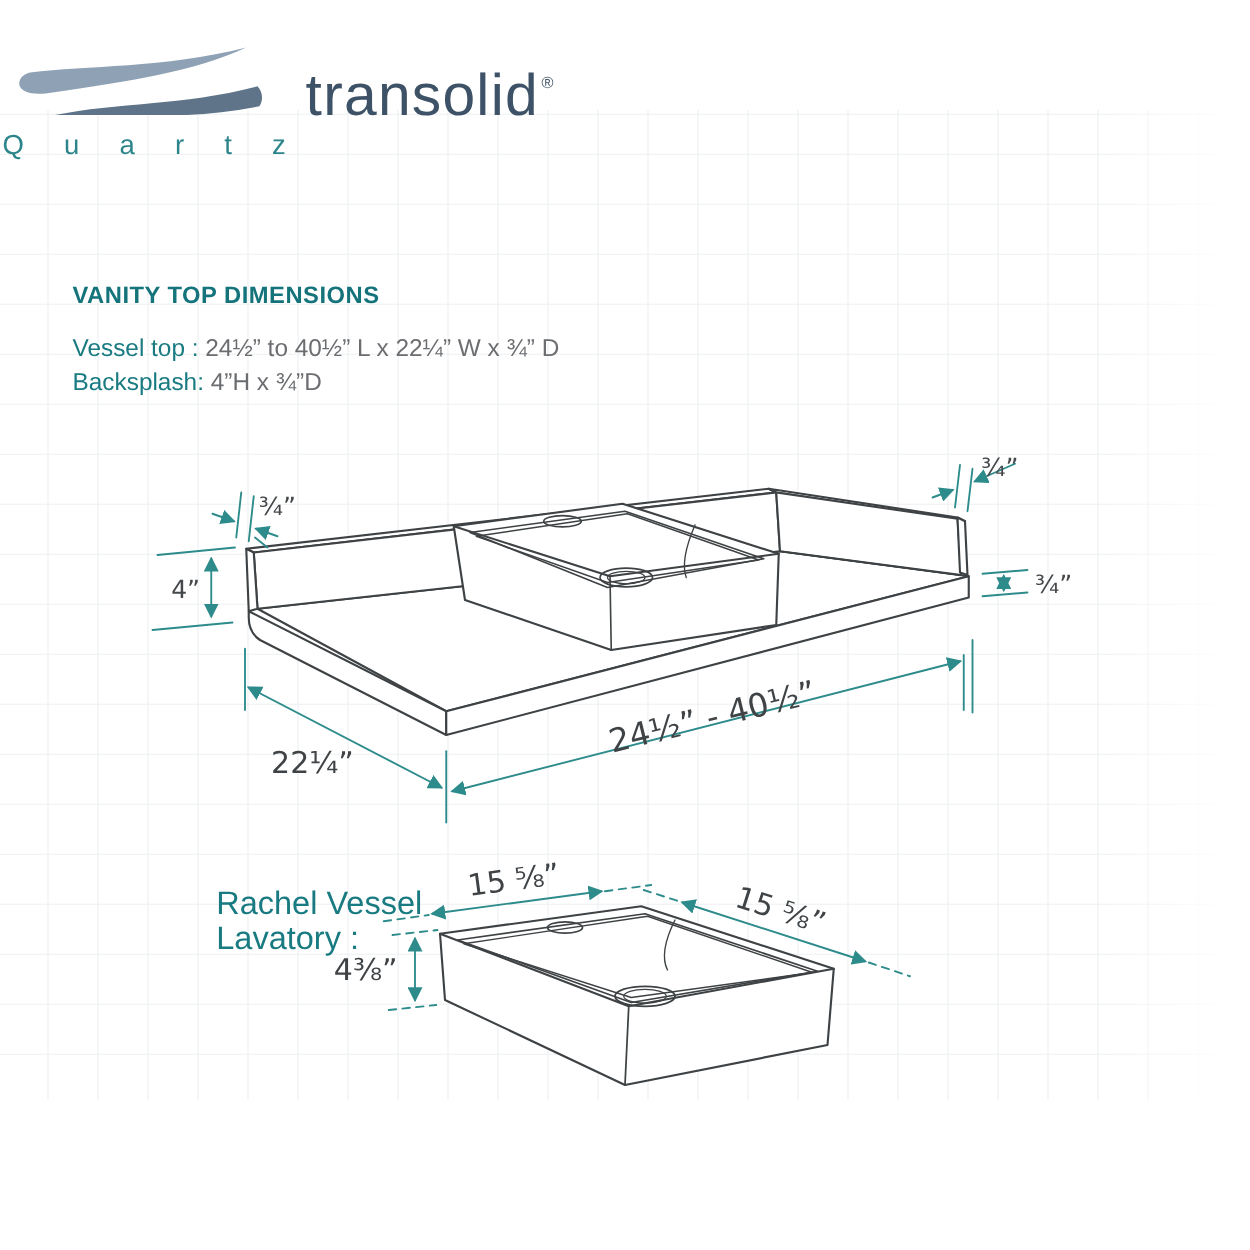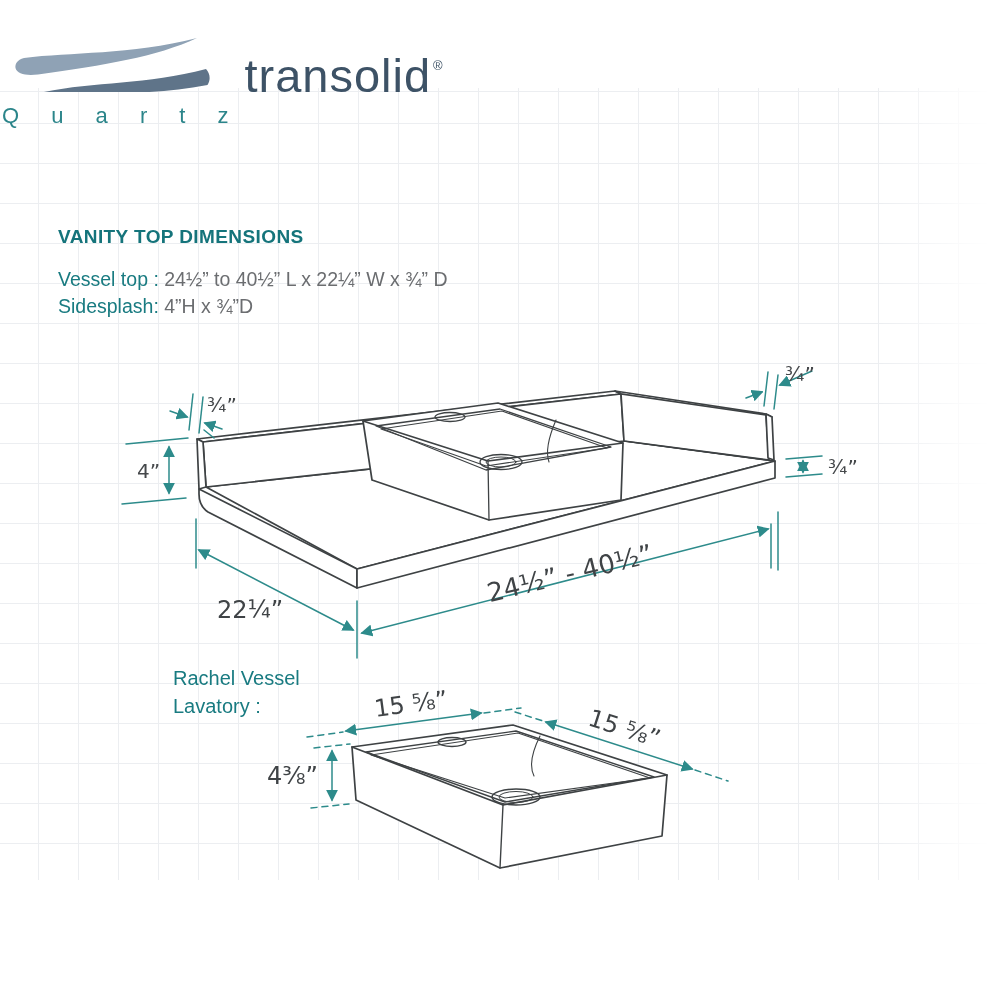--- a/index.html
+++ b/index.html
@@ -19,21 +19,21 @@
   .brand{font-size:47px;color:#3d5266;letter-spacing:1px;font-weight:400;line-height:1;}
   .reg{font-size:13px;color:#3d5266;vertical-align:22px;margin-left:2px;}
   .sub{margin-top:4px;font-size:22px;color:#2b858a;letter-spacing:13px;padding-left:2px;font-weight:400;}
   
   #specs{position:absolute;left:40px;top:226px;margin-left:18px;}
   .h1{font-size:19px;font-weight:bold;color:#15747b;letter-spacing:.4px;margin:0 0 18px 0;}
   .specrow{font-size:19.5px;line-height:26.5px;margin:0;}
   .lab{color:#197b81;font-weight:500;}
   .val{color:#6b6d70;font-weight:400;text-align:center;}
   
-  #rachel{position:absolute;left:173px;top:664px;font-size:20px;line-height:28px;color:#197b81;}
+  #rachel{position:absolute;left:173px;top:708px;font-size:26px;line-height:28px;color:#197b81;}
   svg text{font-family:"DejaVu Sans",sans-serif;}
   .dimtxt{fill:#45484b;font-size:20px;}
   .dimtxt-big{fill:#3f4346;font-size:24px;}
   .dimtxt-huge{fill:#3f4346;font-size:26px;}
 </style>
 </head>
 <body>
 
 <div id="stage">
   <div id="grid"></div>
@@ -45,21 +45,21 @@
     </svg>
     <div class="brandline">
       <span class="brand">transolid</span><span class="reg">®</span>
     </div>
     <div class="sub">Q u a r t z</div>
   </div>
 
   <div id="specs">
     <p class="h1">VANITY TOP DIMENSIONS</p>
     <p class="specrow"><span class="lab">Vessel top : </span><span class="val">24½” to 40½” L x 22¼” W x ¾” D</span></p>
-    <p class="specrow"><span class="lab">Sidesplash: </span><span class="val">4”H x ¾”D</span></p>
+    <p class="specrow"><span class="lab">Backsplash: </span><span class="val">4”H x ¾”D</span></p>
   </div>
 
   <div id="rachel">
     <div>Rachel Vessel</div>
     <div>Lavatory :</div>
   </div>
 
   <svg width="1000" height="1000" viewBox="0 0 1000 1000" style="position:absolute;left:0;top:0;">
     <defs>
       <marker id="arr" viewBox="0 0 10 10" refX="8.5" refY="5" markerWidth="8" markerHeight="8" orient="auto-start-reverse">

